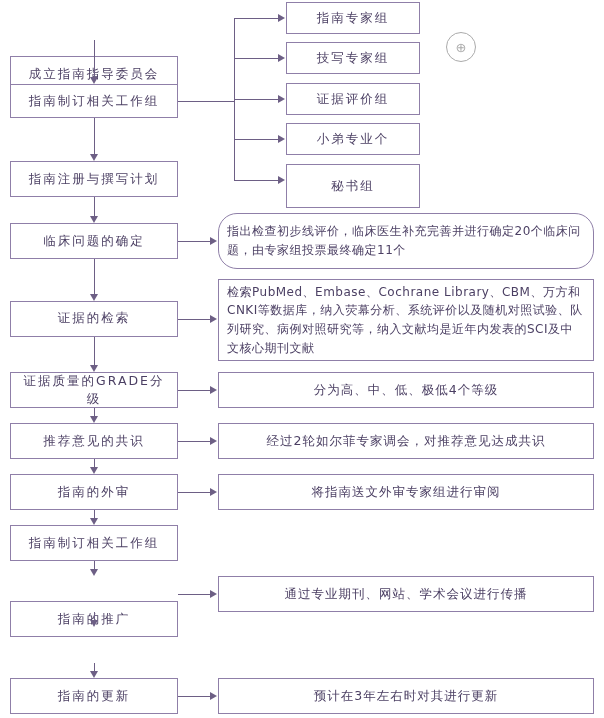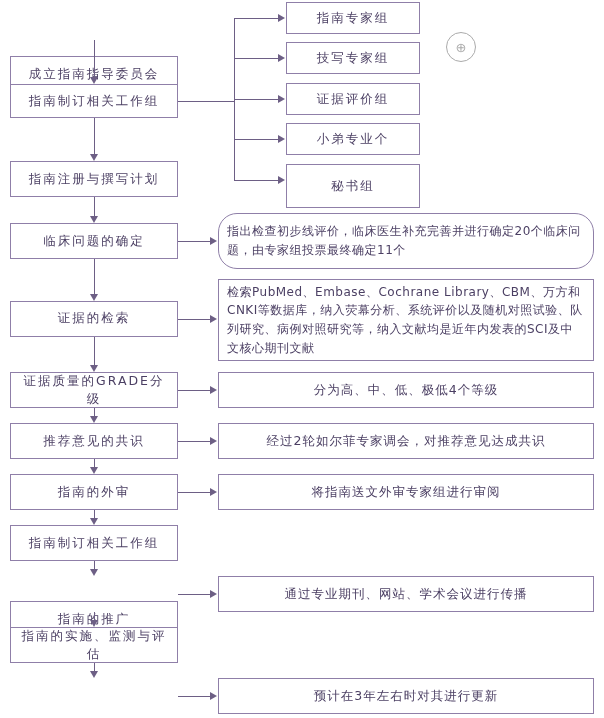--- a/index.html
+++ b/index.html
@@ -109,22 +109,22 @@
   <div class="box left-col" style="left:10px; top:372px; width:168px; height:36px;">证据质量的GRADE分级</div>
 
   <div class="box left-col" style="left:10px; top:423px; width:168px; height:36px;">推荐意见的共识</div>
 
   <div class="box left-col" style="left:10px; top:474px; width:168px; height:36px;">指南的外审</div>
 
   <div class="box left-col" style="left:10px; top:525px; width:168px; height:36px;">指南制订相关工作组</div>
 
   <div class="box left-col" style="left:10px; top:576px; width:168px; height:36px;margin-top:25px;">指南的推广</div>
 
-  <div class="box left-col" style="left:10px; top:627px; width:168px; height:36px;">指南的实施、监测与评估</div>
-
+
+  <div class="box left-col" style="left:10px; top:678px; width:168px; height:36px;">指南的更新</div>
 
   <div class="box" style="left:286px; top:2px; width:134px; height:32px; letter-spacing:2px;">指南专家组</div>
 
   <div class="box" style="left:286px; top:42px; width:134px; height:32px; letter-spacing:2px;">技写专家组</div>
 
   <div class="box" style="left:286px; top:83px; width:134px; height:32px; letter-spacing:2px;text-align:right;">证据评价组</div>
 
   <div class="box" style="left:286px; top:123px; width:134px; height:32px; letter-spacing:2px;">小弟专业个</div>
 
   <div class="box" style="left:286px; top:164px; width:134px; height:44px; letter-spacing:2px;">秘书组</div>

